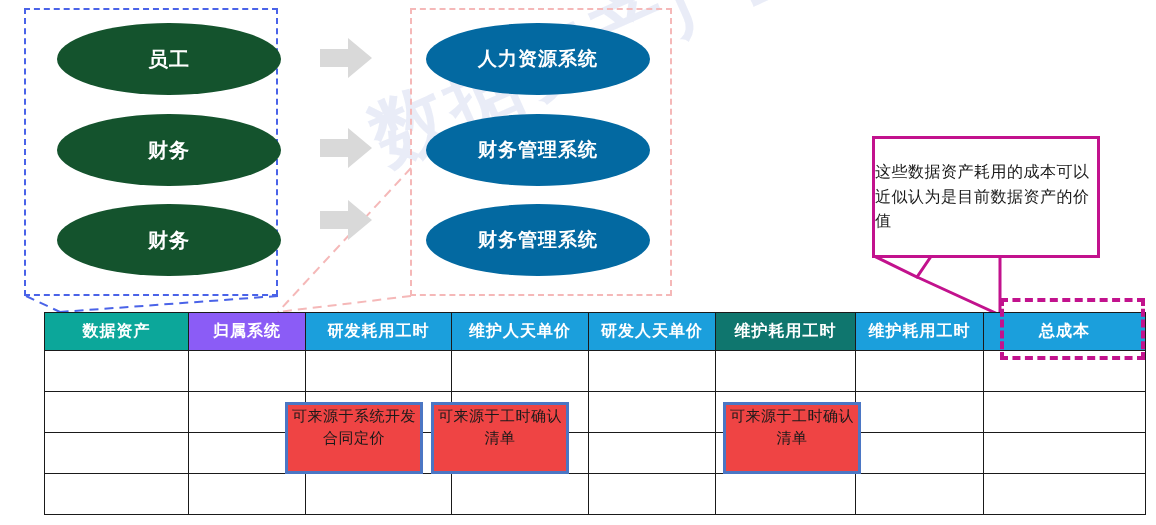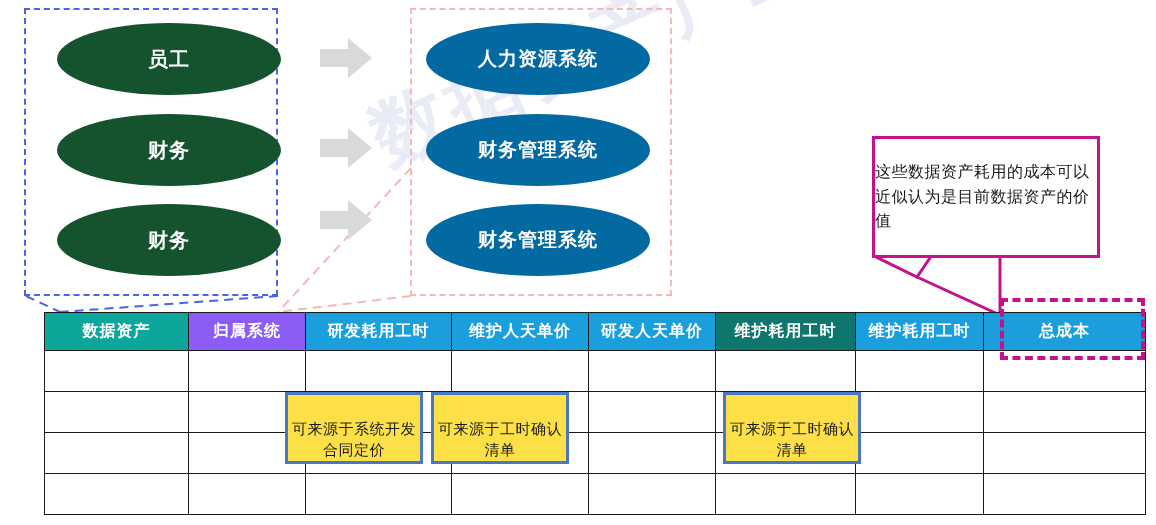--- a/index.html
+++ b/index.html
@@ -175,29 +175,30 @@
     width: 260px;
     height: 60px;
     pointer-events: none;
   }
 
   
   .anno {
     position: absolute;
     box-sizing: border-box;
     border: 3px solid #4b76c4;
-    background: #fde047;
+    background: #ef4444;
     display: flex;
-    align-items: flex-end;
+    align-items: flex-start;
     justify-content: center;
     font-size: 15px;
     line-height: 1.45;
     color: #1a1a1a;
     text-align: center;
     letter-spacing: .5px;
+    margin-top: 10px;
   }
   .anno-1 { left: 285px;  top: 392px; width: 138px; height: 72px; }
   .anno-2 { left: 431px;  top: 392px; width: 138px; height: 72px; }
   .anno-3 { left: 723px;  top: 392px; width: 138px; height: 72px; }
 </style>
 </head>
 <body>
 
 <div id="canvas">
 

